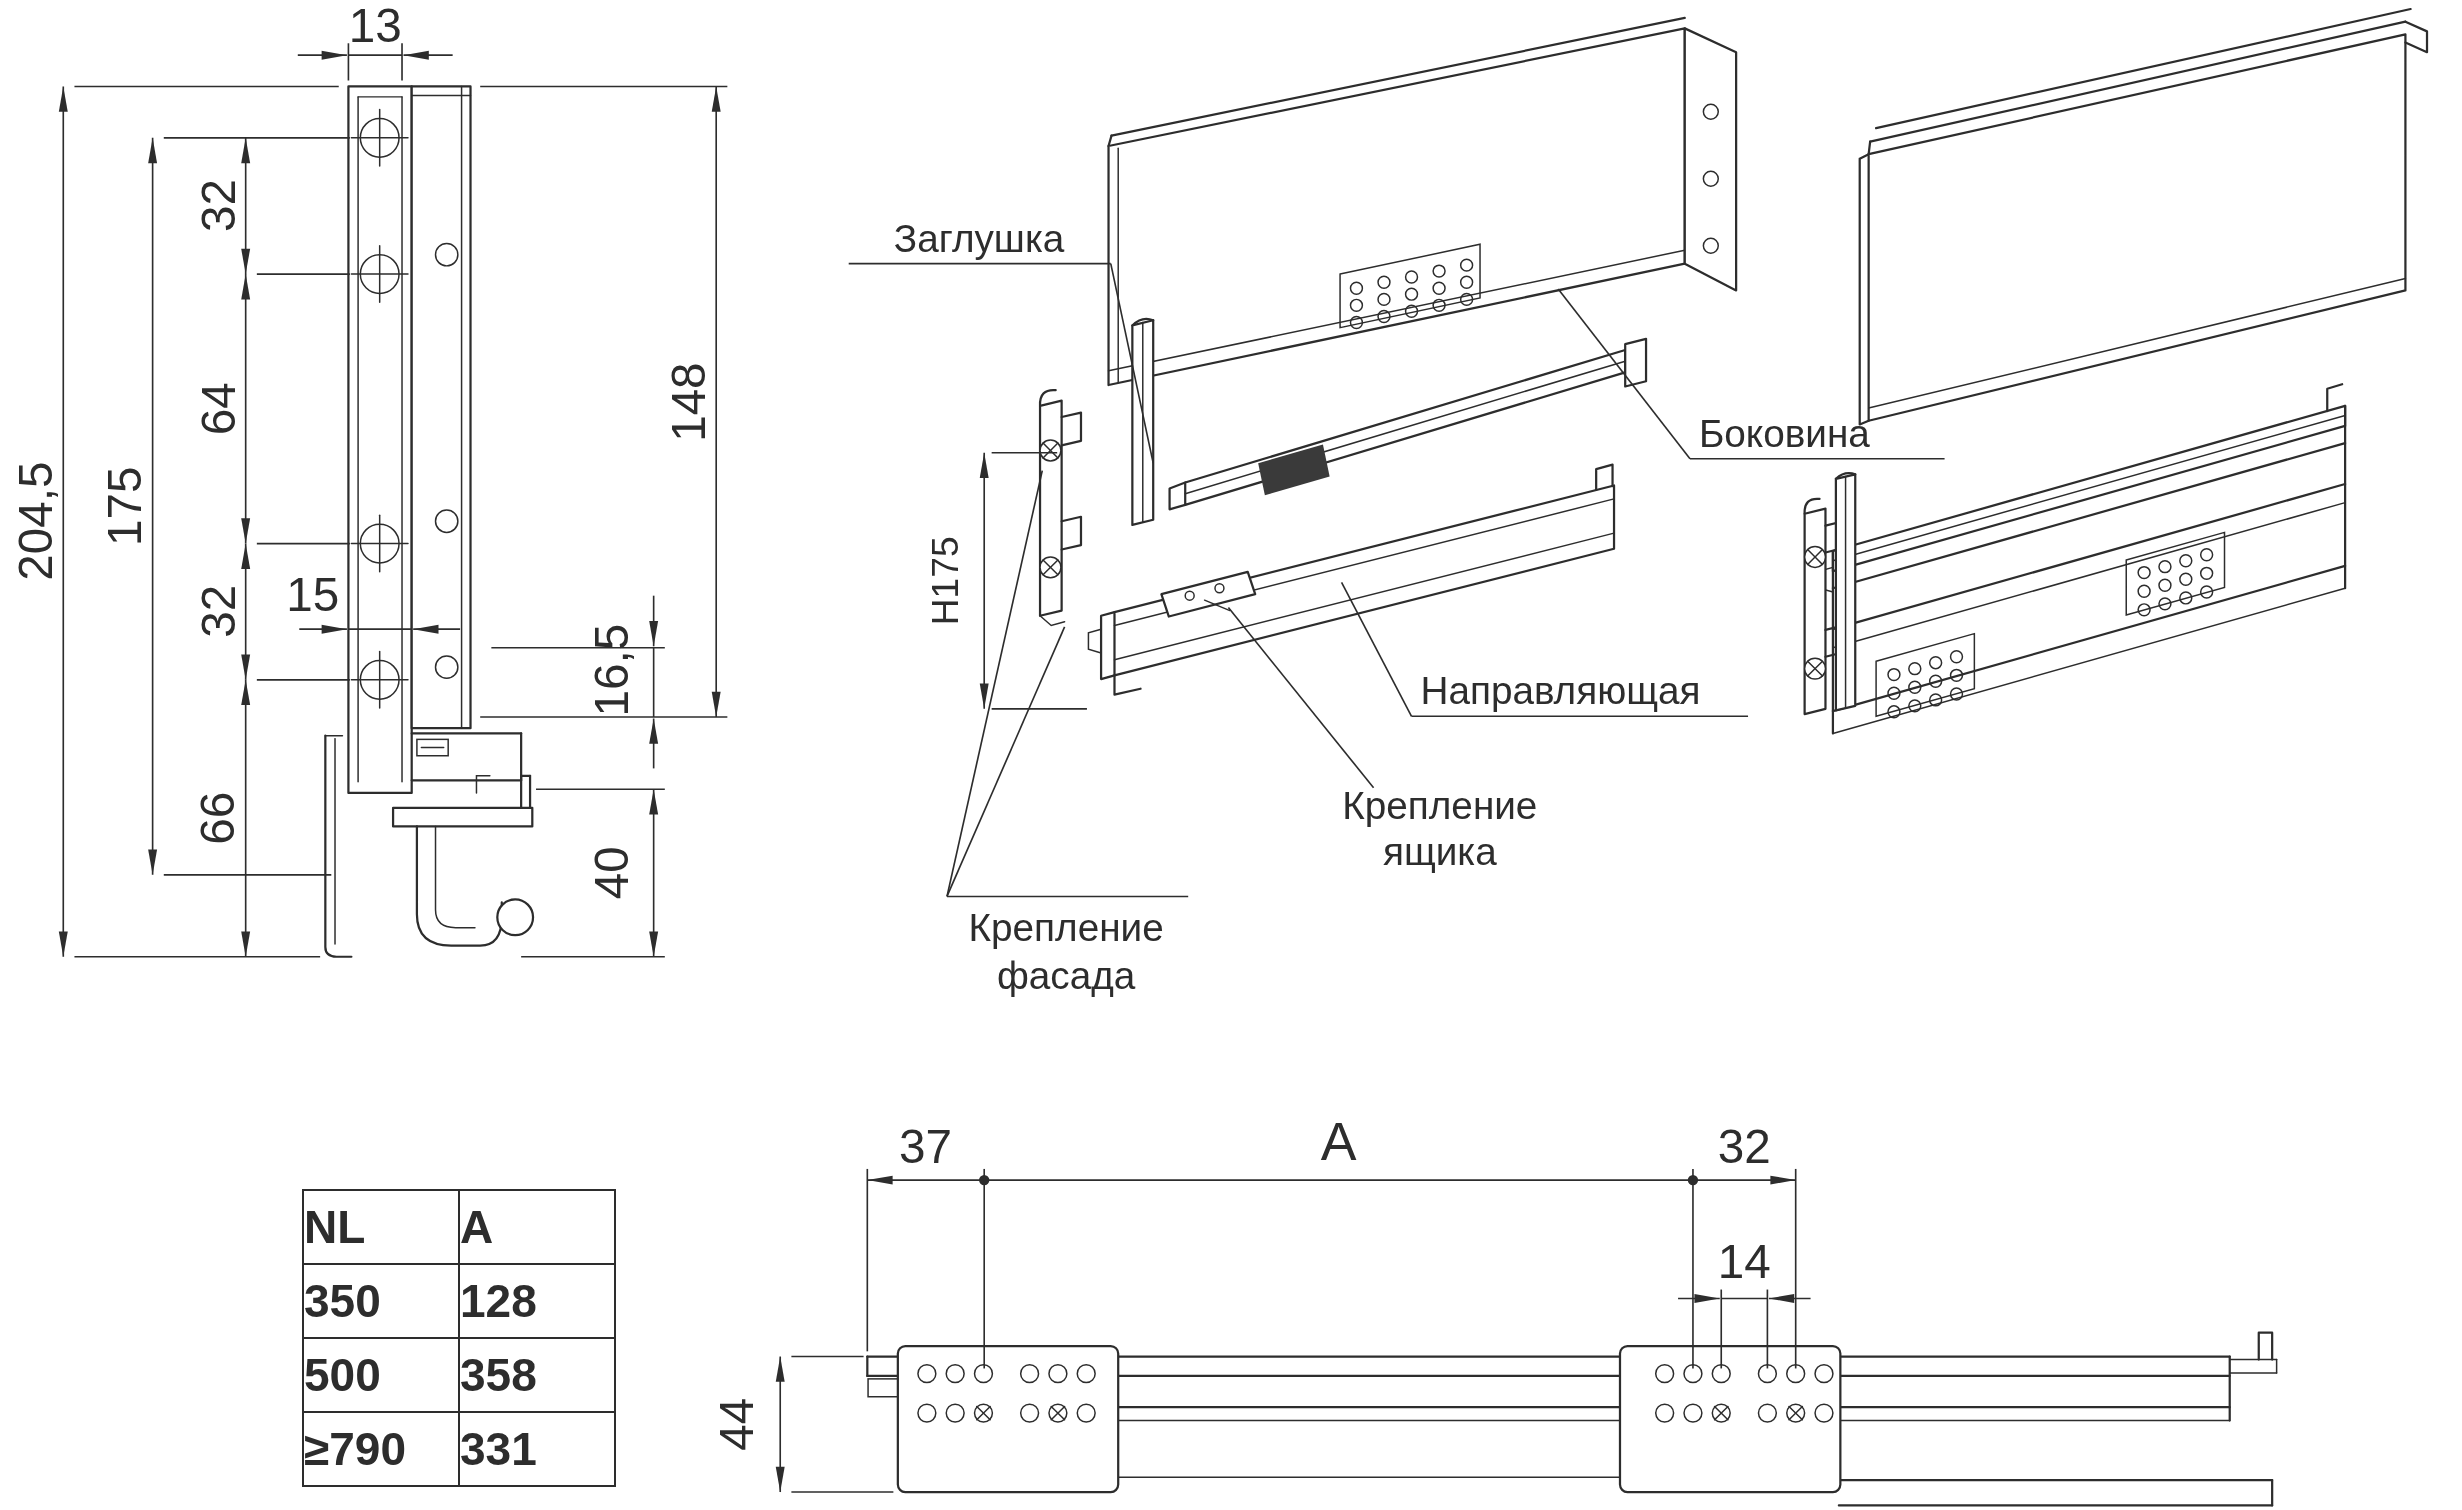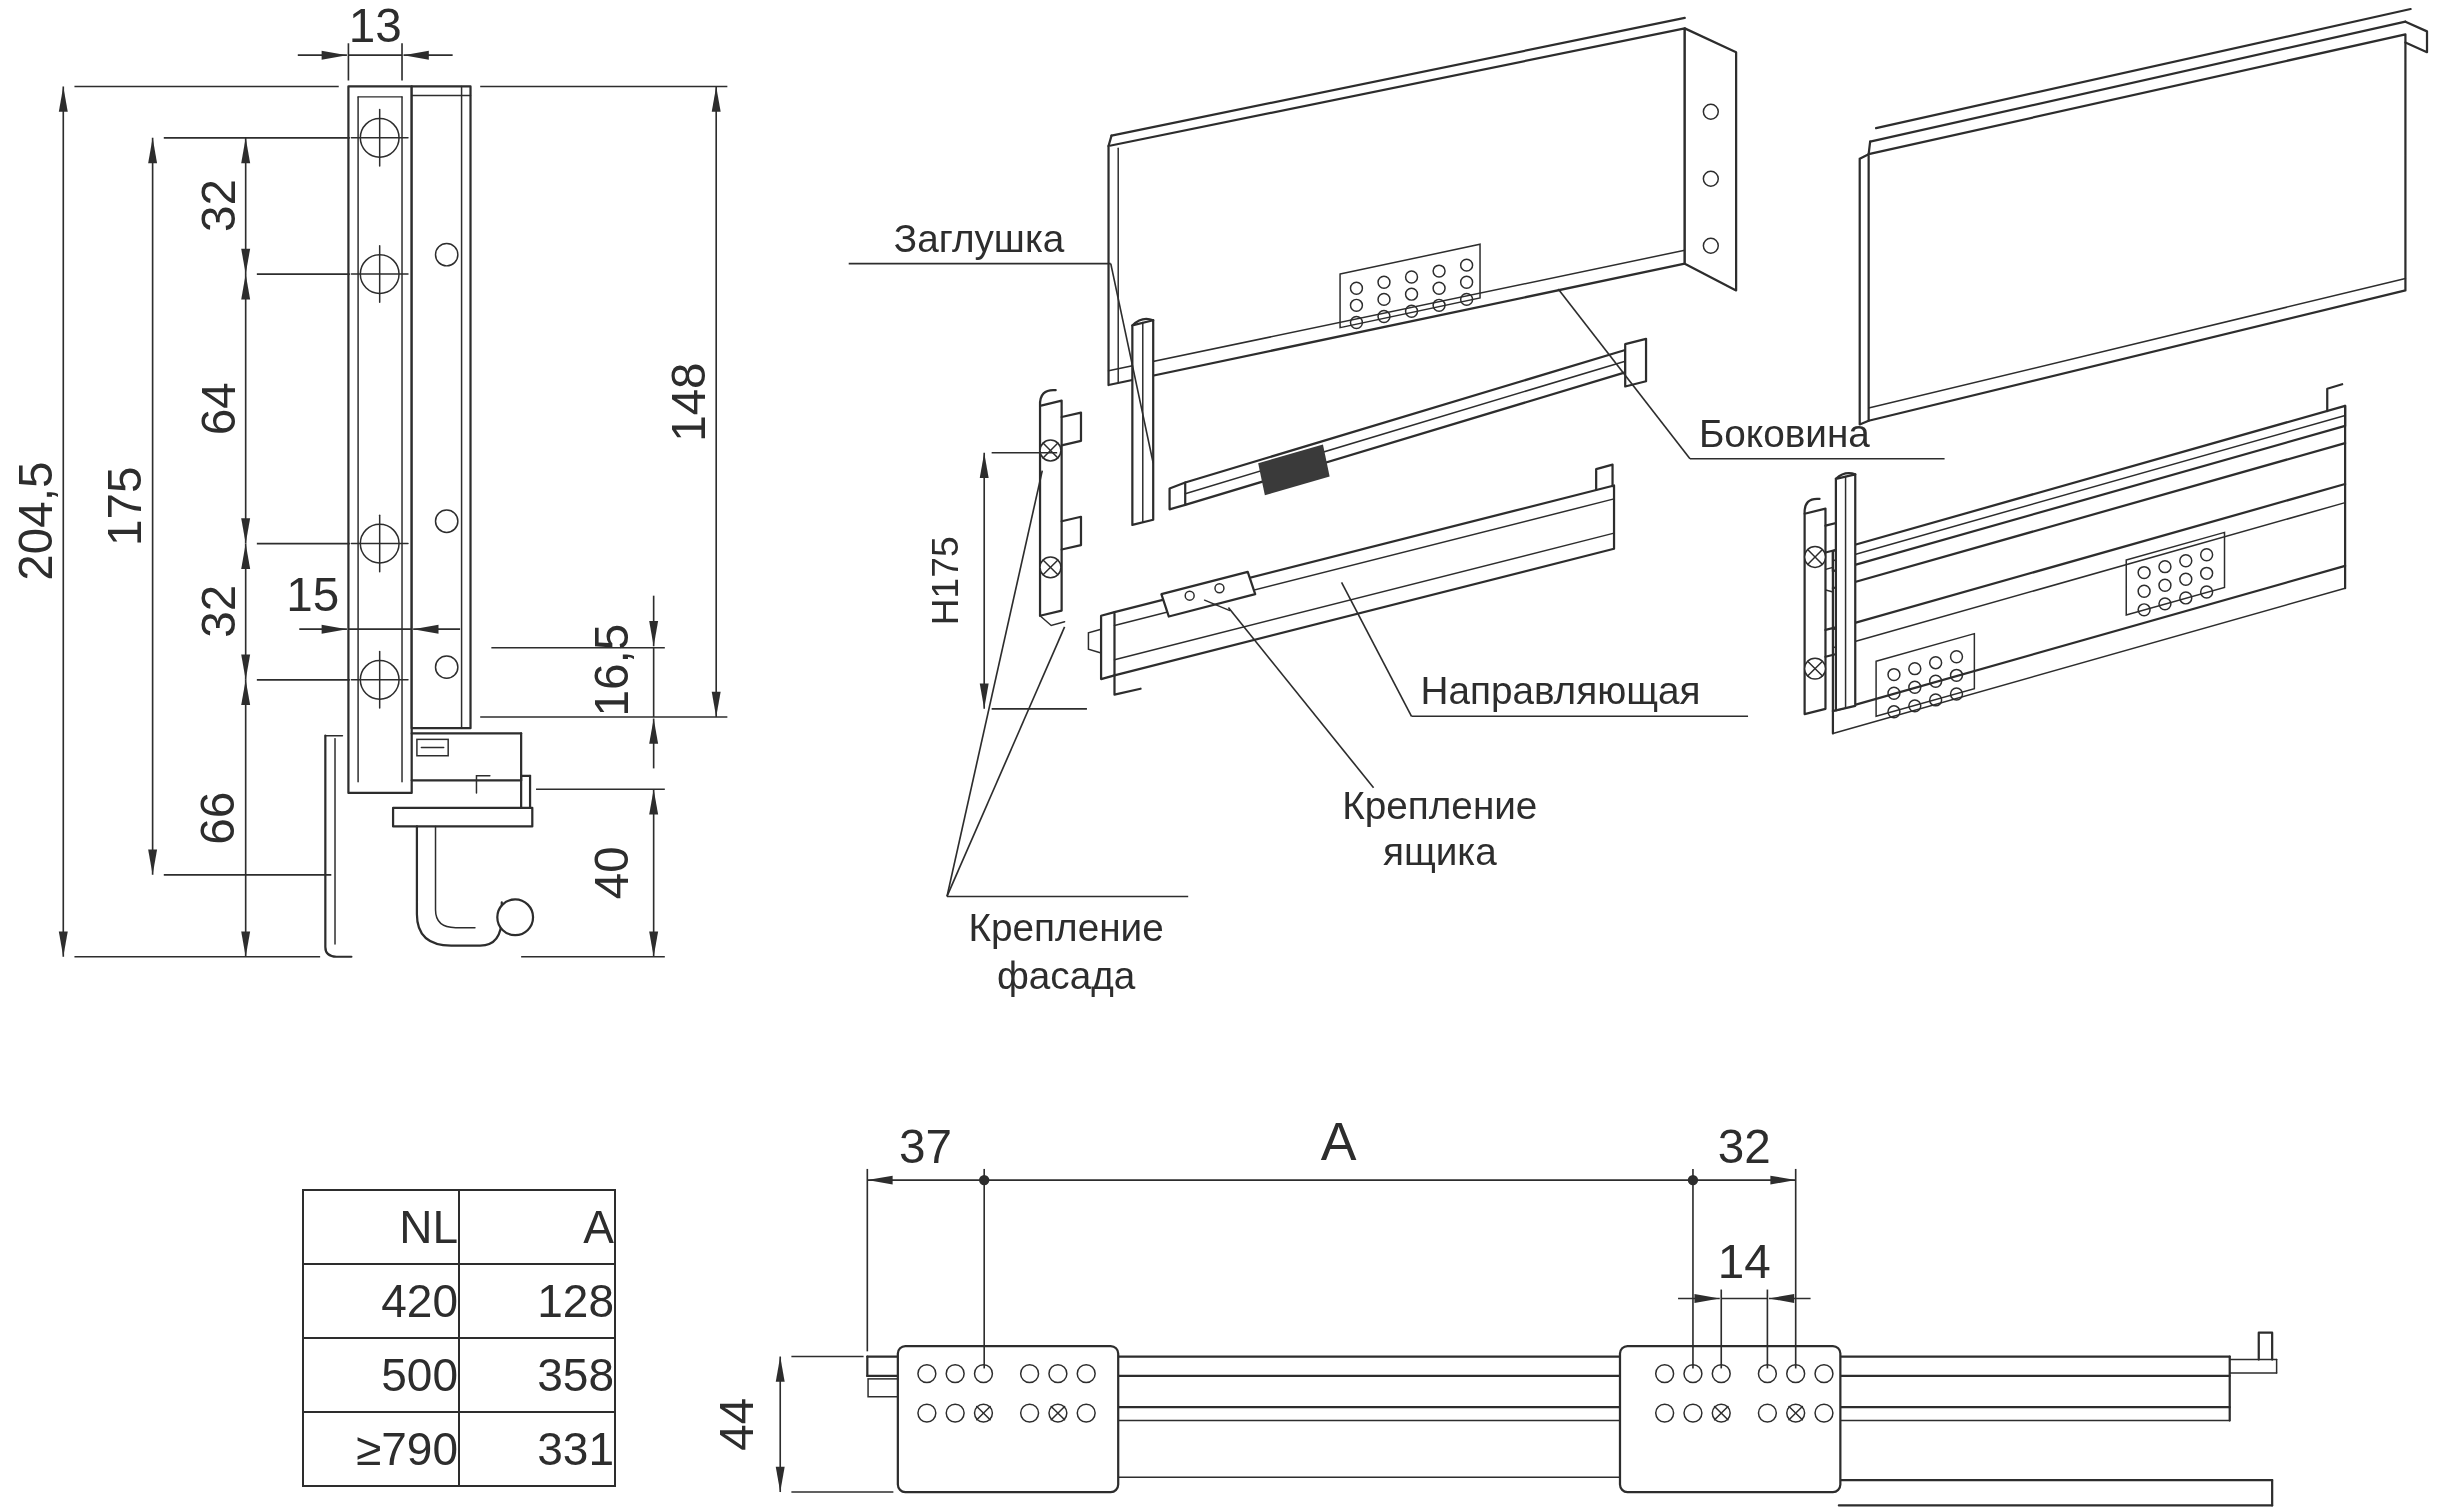--- a/index.html
+++ b/index.html
@@ -14,22 +14,22 @@
   .thinf{ stroke:#2d2d2d; stroke-width:2;   fill:#ffffff; }
   .dim  { stroke:#2d2d2d; stroke-width:2.2; fill:none; }
   .dot  { fill:#2d2d2d; stroke:none; }
   .dimtext { font-size:64px; }
   .dimsm   { font-size:50px; }
   .lbl     { font-size:52px; }
   .biga    { font-size:72px; }
   .badge   { fill:#3a3a3a; stroke:none; }
   .spec-table { position:absolute; left:302px; top:1189px; border-collapse:collapse; }
   .spec-table th, .spec-table td {
-      border:2.2px solid #2d2d2d; width:156px; height:74px; text-align:right;
-      vertical-align:middle; font-size:46px; font-weight:400; color:#2d2d2d; padding:0; }
+      border:2.2px solid #2d2d2d; width:156px; height:74px; text-align:left;
+      vertical-align:middle; font-size:46px; font-weight:700; color:#2d2d2d; padding:0; }
 </style>
 </head>
 <body>
 
 <svg width="2462" height="1510" viewBox="0 0 3307 2028">
   <defs>
     <marker id="arrE" markerUnits="userSpaceOnUse" markerWidth="40" markerHeight="18" refX="38" refY="9" orient="auto">
       <path d="M38,9 L4,3 L4,15 Z" fill="#2d2d2d"></path>
     </marker>
     <marker id="arrS" markerUnits="userSpaceOnUse" markerWidth="40" markerHeight="18" refX="2" refY="9" orient="auto">
@@ -390,21 +390,21 @@
   </g>
 </svg>
 
 <table class="spec-table">
   <tbody>
     <tr>
       <th>NL</th>
       <th>A</th>
     </tr>
     <tr>
-      <td>420</td>
+      <td>350</td>
       <td>128</td>
     </tr>
     <tr>
       <td>500</td>
       <td>358</td>
     </tr>
     <tr>
       <td>≥790</td>
       <td>331</td>
     </tr>

